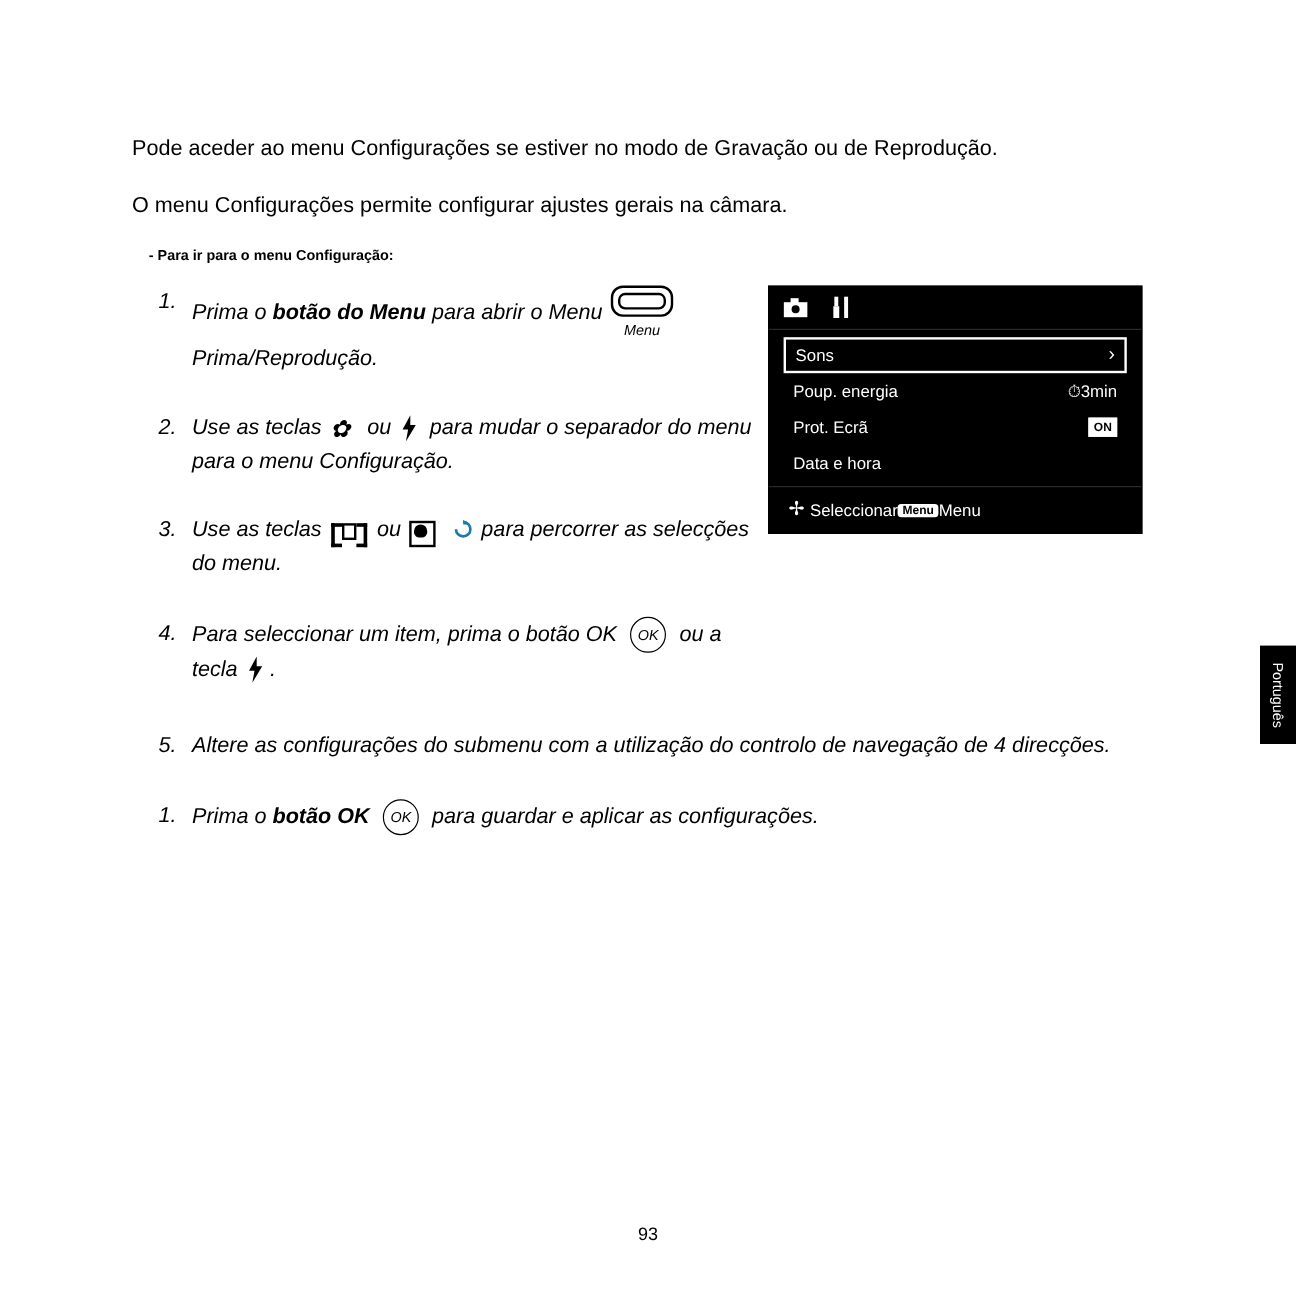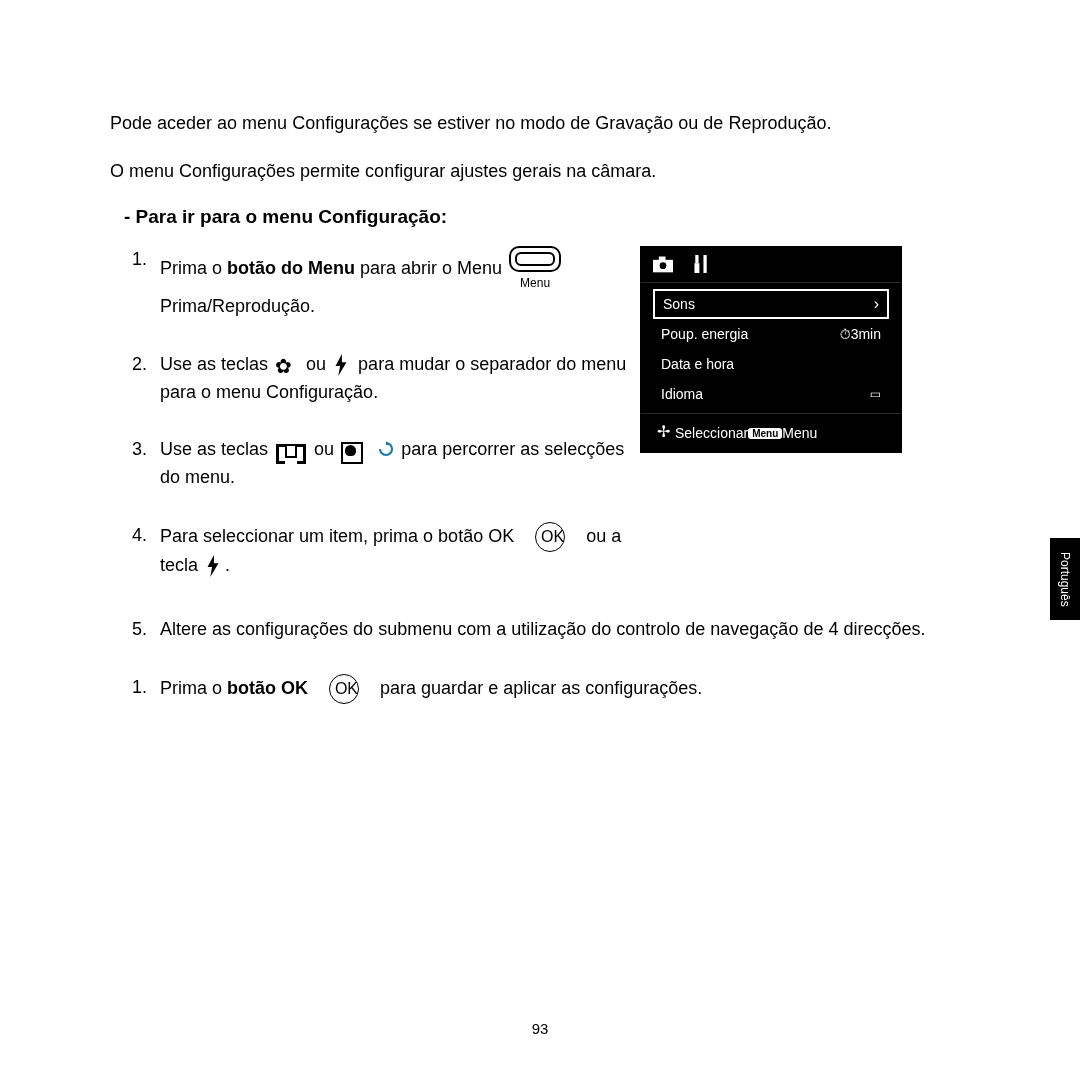--- a/index.html
+++ b/index.html
@@ -1,24 +1,24 @@
 <!DOCTYPE html>
 <html><head>
 <meta charset="utf-8">
 <style>
   * { margin:0; padding:0; box-sizing:border-box; }
   body { width:1080px; height:1080px; background:#fff; position:relative; font-family:"Segoe UI","Trebuchet MS",Verdana,sans-serif; color:#000; }
   .page { position:absolute; left:110px; top:110px; width:860px; }
   h1 { font-size:36px; font-weight:400; margin-bottom:28px; letter-spacing:0.2px; }
   .para { font-size:18px; line-height:1.45; margin-bottom:22px; }
-  .sub { font-weight:700; font-size:19px; margin:6px 0 18px 14px; }
+  .sub { font-weight:700; font-size:12px; margin:6px 0 18px 14px; }
   .cols { display:flex; align-items:flex-start; }
   .left { width:530px; }
   .right { width:330px; margin-left:0; }
-  ol { list-style:none; counter-reset:step; margin-left:28px; }
+  ol { list-style:none; counter-reset:step; margin-left:28px;font-style:italic; }
   ol li { counter-increment:step; font-size:18px; line-height:1.55; margin-bottom:30px; position:relative; padding-left:22px; }
   ol li::before { content:counter(step) "."; position:absolute; left:-6px; top:0; }
   b { font-weight:700; }
   .icon { display:inline-block; vertical-align:middle; }
   
   .menu-btn { display:inline-flex; flex-direction:column; align-items:center; vertical-align:middle; margin:0 2px; }
   .menu-btn .cap { width:52px; height:26px; border:2.5px solid #000; border-radius:10px; position:relative; background:#fff; }
   .menu-btn .cap::after { content:""; position:absolute; left:4px; right:4px; top:4px; bottom:4px; border:2px solid #000; border-radius:6px; }
   .menu-btn .lbl { font-size:12px; margin-top:2px; }
   
@@ -33,23 +33,23 @@
   .disp::after  { content:""; position:absolute; right:0; top:4px; width:6px; height:14px; border-right:3px solid #000; border-top:3px solid #000; border-bottom:3px solid #000; }
   .disp .mid { position:absolute; left:9px; top:4px; width:12px; height:14px; border:2.5px solid #000; }
   
   .face { display:inline-block; vertical-align:middle; position:relative; width:28px; height:22px; margin:0 2px; }
   .face::before { content:""; position:absolute; left:0; top:2px; width:18px; height:18px; border:2.5px solid #000; }
   .face .head { position:absolute; left:4px; top:5px; width:11px; height:11px; background:#000; border-radius:50% 50% 40% 40%; }
   
   .rotate { display:inline-block; vertical-align:middle; width:16px; height:20px; margin:0 2px; }
   .rotate svg { width:16px; height:20px; }
   
-  .okbtn { display:inline-block; width:30px; height:30px; border:1.5px solid #000; border-radius:50%; font-size:16px; line-height:28px; text-align:right; vertical-align:middle; margin:0 16px; }
+  .okbtn { display:inline-block; width:30px; height:30px; border:1.5px solid #000; border-radius:50%; font-size:12px; line-height:28px; text-align:center; vertical-align:middle; margin:0 6px; }
   
-  .screen { width:262px; background:#000; color:#fff; font-family:Arial,Helvetica,sans-serif; font-size:14px; border:1px solid #000; }
+  .screen { width:312px; background:#000; color:#fff; font-family:Arial,Helvetica,sans-serif; font-size:14px; border:1px solid #000; }
   .tabs { display:flex; align-items:center; padding:8px 12px 6px; gap:18px; border-bottom:1px solid #2a2a2a; }
   .tabs .cam svg, .tabs .tool svg { width:20px; height:18px; fill:#fff; }
   .items { padding:6px 12px 4px; }
   .row { display:flex; align-items:center; justify-content:space-between; height:30px; padding:0 8px; }
   .row.sel { border:2px solid #fff; }
   .row .chev { font-size:16px; }
   .badge { display:inline-flex; align-items:center; justify-content:center; border:1px solid #fff; padding:0 3px; font-size:10px; height:16px; min-width:24px; background:#fff; color:#000; font-weight:700; }
   .mini3 { font-size:14px; }
   .footer { border-top:1px solid #2a2a2a; display:flex; align-items:center; gap:0; padding:10px 16px; font-size:14px; }
   .footer .arrows { display:inline-block; width:18px; height:18px; position:relative; }
@@ -141,26 +141,26 @@
         <div class="items">
           <div class="row sel">
             <span>Sons</span>
             <span class="chev">›</span>
           </div>
           <div class="row">
             <span>Poup. energia</span>
             <span class="mini3">⏱<span>3min</span></span>
           </div>
           <div class="row">
+            <span>Prot. Ecrã</span>
+            <span class="badge">ON</span>
+          </div>
+          <div class="row">
             <span>Data e hora</span>
             <span></span>
-          </div>
-          <div class="row">
-            <span>Idioma</span>
-            <span style="font-size:12px;">▭</span>
           </div>
         </div>
         <div class="footer">
           <span class="arrows"></span>
           <span>Seleccionar</span>
           <span class="menuchip">Menu</span>
           <span>Menu</span>
         </div>
       </div>
     </div>

